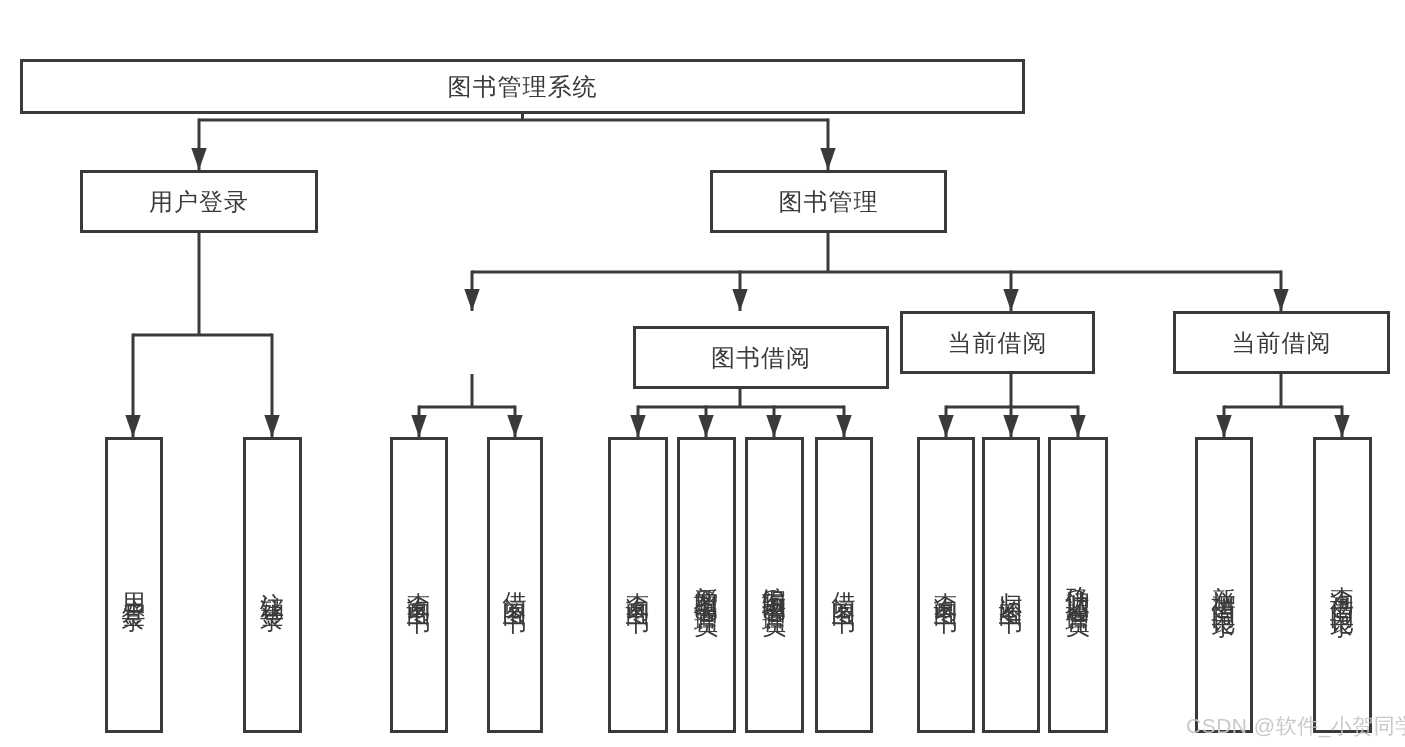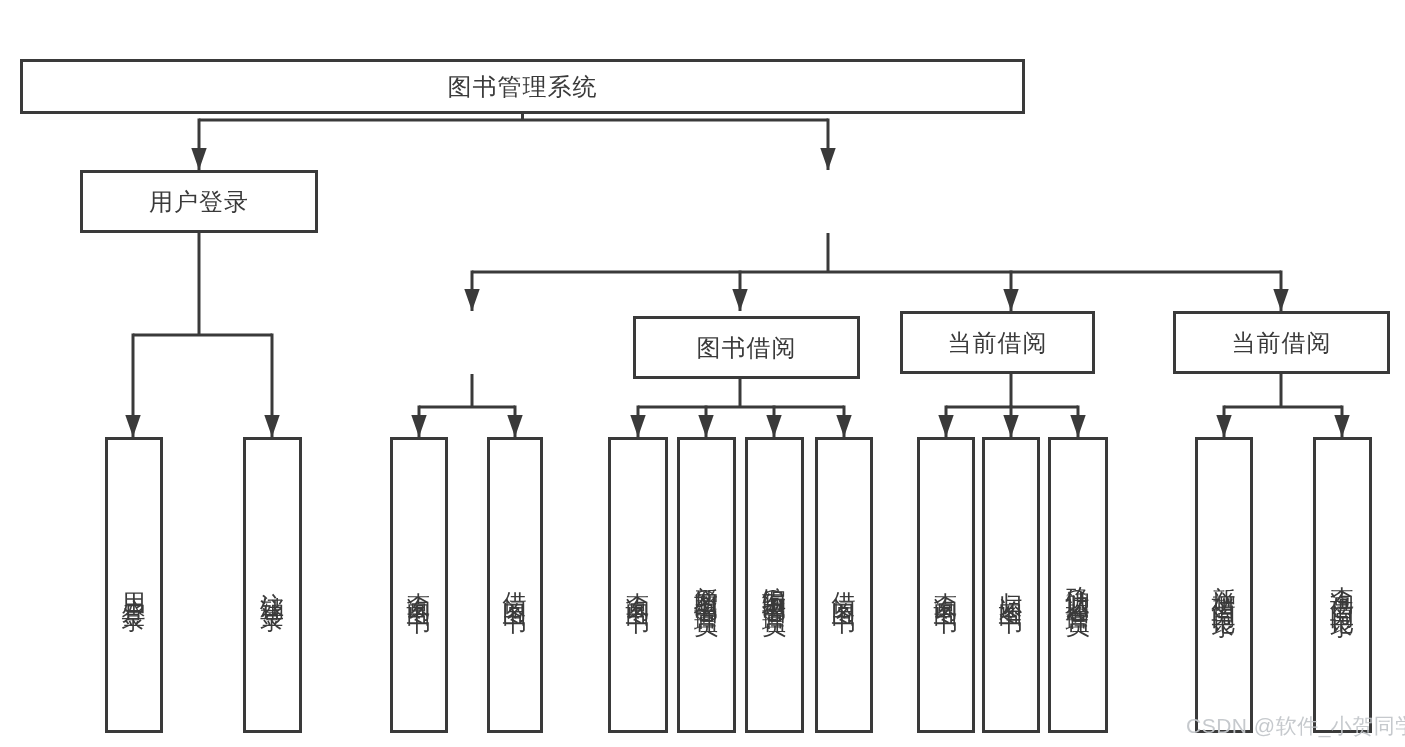--- a/index.html
+++ b/index.html
@@ -76,22 +76,23 @@
       <line x1="1281" y1="374" x2="1281" y2="407"></line>
       <line x1="1224" y1="407" x2="1342" y2="407"></line>
       <line x1="1224" y1="405.5" x2="1224" y2="437" marker-end="url(#arw)"></line>
       <line x1="1342" y1="405.5" x2="1342" y2="437" marker-end="url(#arw)"></line>
     </g>
   </svg>
 
   <div class="box h" style="left:20px; top:13px; width:1005px; height:55px;margin-top:46px;">图书管理系统</div>
 
   <div class="box h" style="left:80px; top:170px; width:238px; height:63px;">用户登录</div>
+  <div class="box h" style="left:710px; top:170px; width:237px; height:63px;">图书管理</div>
 
-  <div class="box h" style="left:633px; top:316px; width:227px; height:63px;">图书借阅</div>
+  <div class="box h" style="left:633px; top:326px; width:256px; height:63px;">图书借阅</div>
   <div class="box h" style="left:900px; top:311px; width:195px; height:63px;">当前借阅</div>
   <div class="box h" style="left:1173px; top:311px; width:217px; height:63px;">当前借阅</div>
 
   <div class="box v" style="left:105px; top:437px; width:58px; height:296px;">用户登录</div>
   <div class="box v" style="left:243px; top:437px; width:59px; height:296px;">注销登录</div>
 
   <div class="box v" style="left:390px; top:437px; width:58px; height:296px;">查询图书</div>
   <div class="box v" style="left:487px; top:437px; width:56px; height:296px;">借阅图书</div>
 
   <div class="box v" style="left:608px; top:437px; width:60px; height:296px;">查询图书</div>

